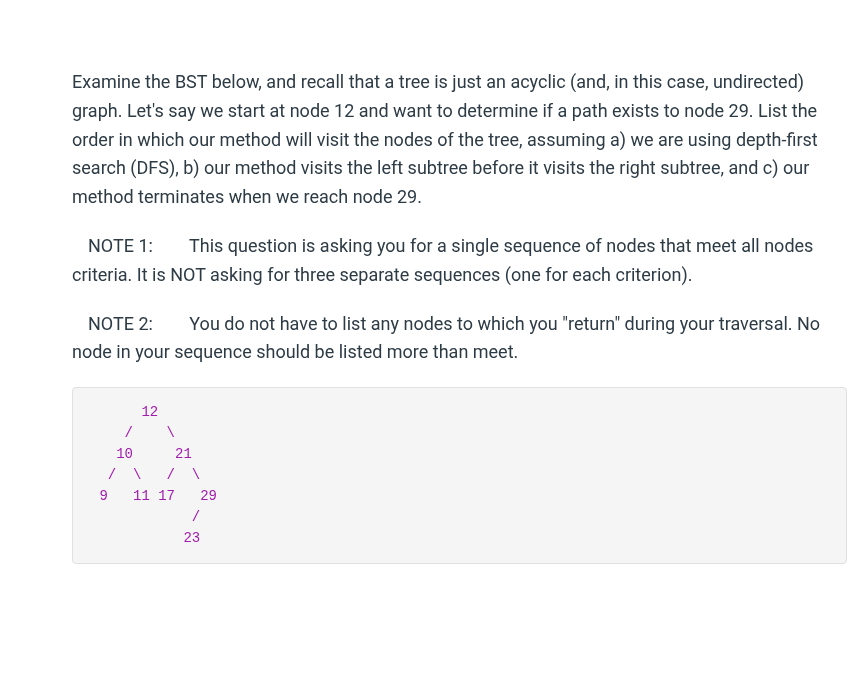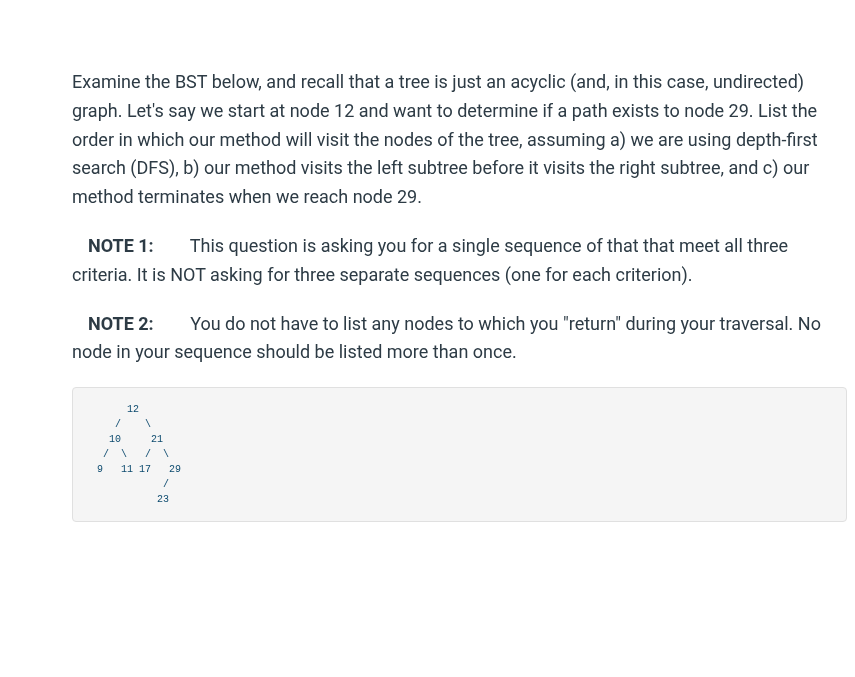--- a/index.html
+++ b/index.html
@@ -14,46 +14,46 @@
       padding: 20px 24px;
       font-size: 18px;
       line-height: 1.6;
       width: 855px;
     }
     .paragraph {
       margin-bottom: 20px;
       color: #2d3b45;
     }
     .note-label {
-      font-weight: 700;
+      font-weight: 400;
     }
     .code-block {
       background: #f5f5f5;
       border: 1px solid #e0e0e0;
       border-radius: 4px;
       padding: 14px 18px;
       font-family: "Menlo", "Monaco", "Consolas", "Courier New", monospace;
-      font-size: 10px;
+      font-size: 14px;
       line-height: 1.5;
       white-space: pre;
-      color: #0c4a6e;
+      color: #a21caf;
       margin-top: 8px;
     }
   </style>
 </head>
 <body>
 
 <p class="paragraph">Examine the BST below, and recall that a tree is just an acyclic (and, in this case, undirected) graph. Let's say we start at node 12 and want to determine if a path exists to node 29. List the order in which our method will visit the nodes of the tree, assuming a) we are using depth-first search (DFS), b) our method visits the left subtree before it visits the right subtree, and c) our method terminates when we reach node 29.</p>
 
 <p class="paragraph">
-  <span class="note-label">NOTE 1:</span><span> This question is asking you for a single sequence of that that meet all three criteria. It is NOT asking for three separate sequences (one for each criterion).</span>
+  <span class="note-label">NOTE 1:</span><span> This question is asking you for a single sequence of nodes that meet all nodes criteria. It is NOT asking for three separate sequences (one for each criterion).</span>
 </p>
 
 <p class="paragraph">
-  <span class="note-label">NOTE 2:</span><span> You do not have to list any nodes to which you "return" during your traversal. No node in your sequence should be listed more than once.</span>
+  <span class="note-label">NOTE 2:</span><span> You do not have to list any nodes to which you "return" during your traversal. No node in your sequence should be listed more than meet.</span>
 </p>
 
 <div class="code-block">      12
     /    \
    10     21
   /  \   /  \
  9   11 17   29
             /
            23</div>
 

